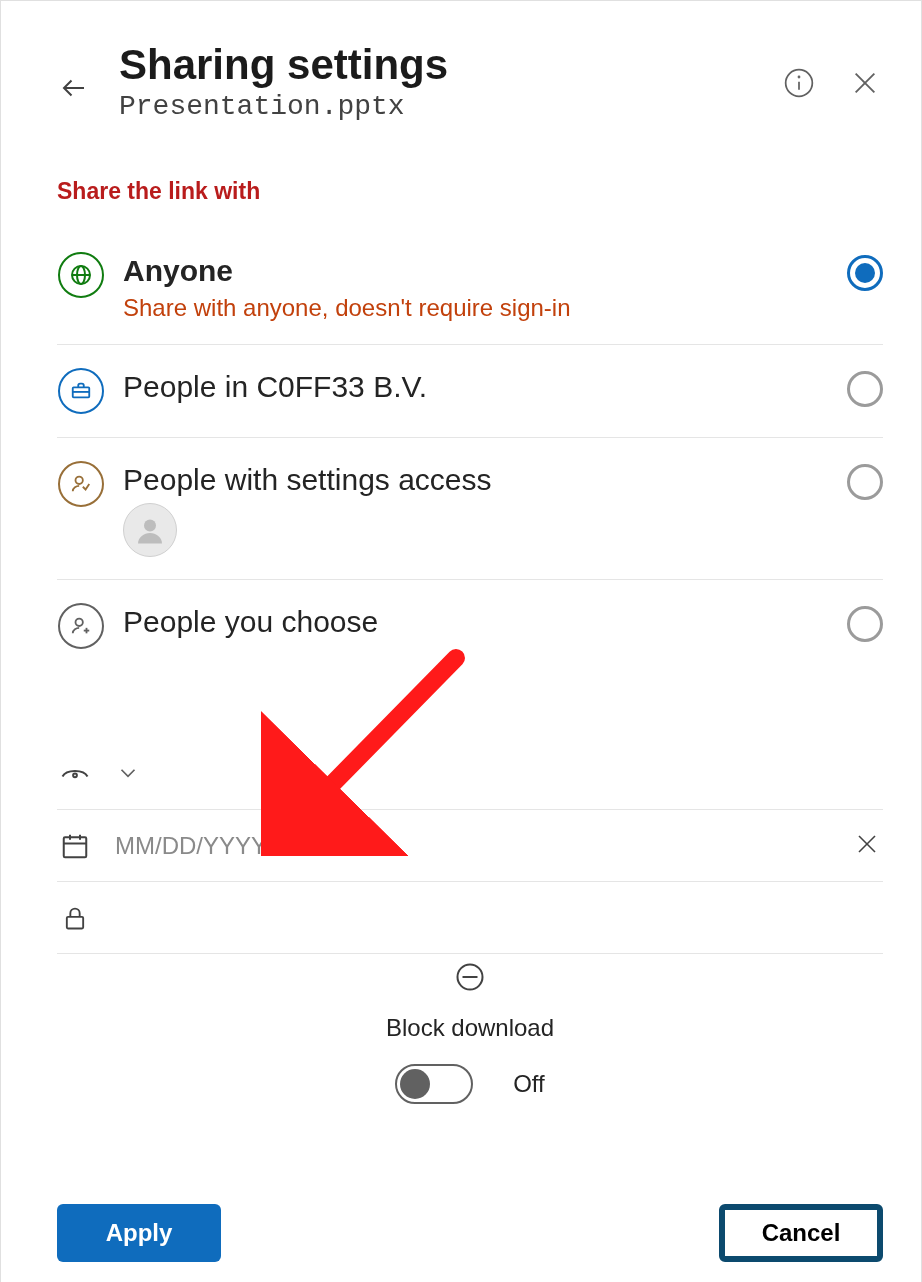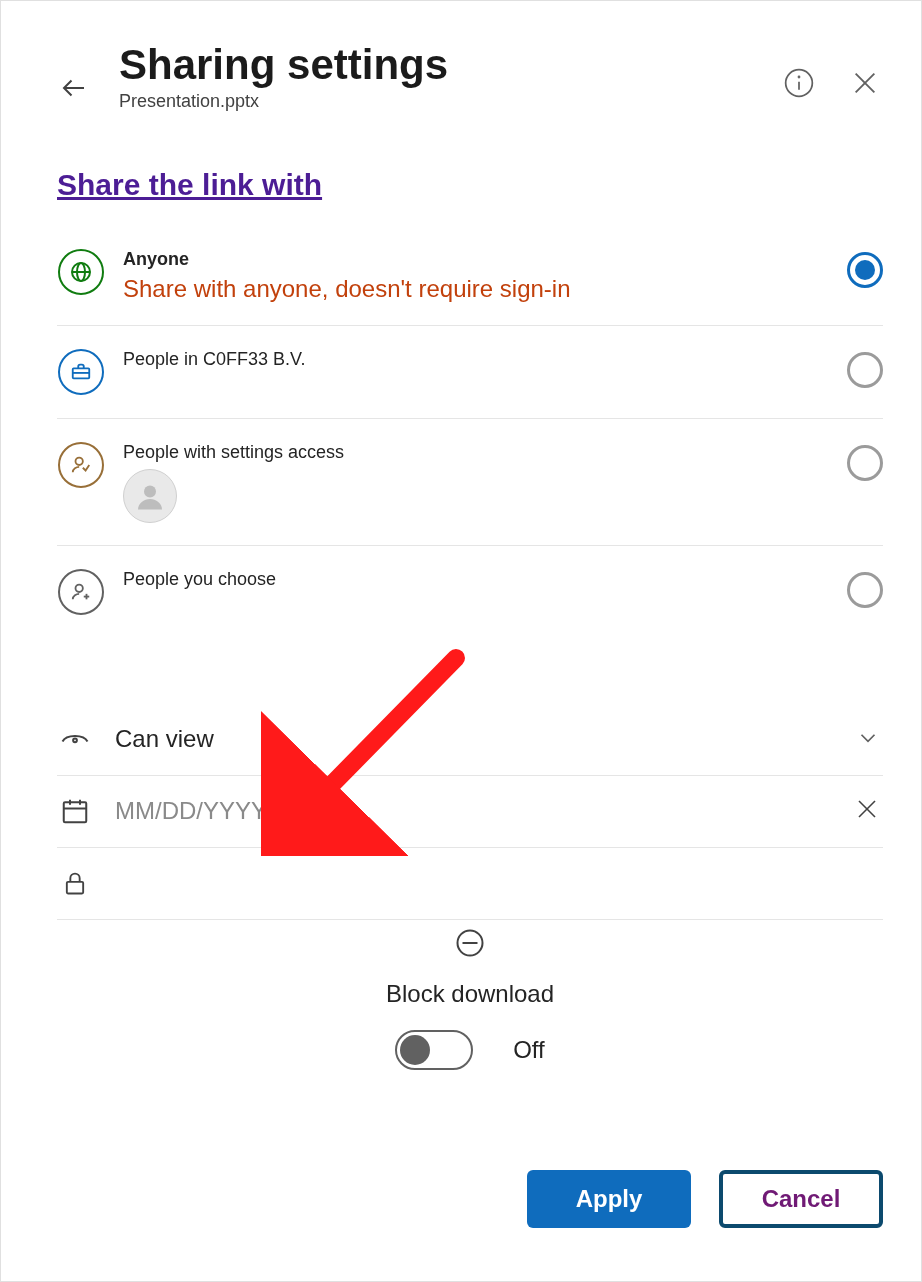--- a/index.html
+++ b/index.html
@@ -31,60 +31,60 @@
   }
   .title-block { flex: 1; }
   .title-block h1 {
     margin: 0;
     font-size: 42px;
     font-weight: 600;
     color: #1b1b1b;
   }
   .title-block .filename {
     margin-top: 2px;
-    font-size: 18px;
+    font-size: 28px;
     color: #424242;
+    font-family: Liberation Mono, monospace;
   }
   .header-actions {
     display: flex;
     align-items: center;
     gap: 30px;
     margin-top: 24px;
   }
   .icon-btn {
     width: 36px; height: 36px;
     display: flex; align-items: center; justify-content: center;
     cursor: pointer;
     color: #616161;
   }
 
   .section-heading {
-    font-size: 30px;
+    font-size: 23px;
     font-weight: 600;
     margin-bottom: 24px;
-    color: #4c1d95;
-    text-decoration: underline;
+    color: #b91c1c;
   }
 
   .option-row {
     display: flex;
     align-items: flex-start;
     padding: 22px 0;
     border-bottom: 1px solid #e5e5e5;
     gap: 18px;
     cursor: pointer;
   }
   .option-list .option-row:last-child { border-bottom: none; }
   .option-icon {
     width: 48px; height: 48px; flex-shrink: 0;
     display: flex; align-items: center; justify-content: center;
   }
   .option-body { flex: 1; }
   .option-title {
-    font-size: 18px;
+    font-size: 30px;
     color: #242424;
     line-height: 1.3;
   }
   .option-row.selected .option-title { font-weight: 700; }
   .option-sub {
     font-size: 24px;
     color: #c2410c;
     margin-top: 4px;
   }
   .radio {
@@ -173,42 +173,42 @@
     background: #616161;
     border-radius: 50%;
   }
   .toggle-label {
     font-size: 24px;
     color: #242424;
   }
 
   .footer {
     display: flex;
-    justify-content: flex-end;
+    justify-content: space-between;
     gap: 28px;
     margin-top: 100px;
   }
   .btn {
     min-width: 164px;
     height: 58px;
     font-size: 24px;
     font-weight: 600;
     border-radius: 6px;
     display: flex; align-items: center; justify-content: center;
     cursor: pointer;
   }
   .btn-primary {
     background: #0f6cbd;
     color: #fff;
     border: none;
   }
   .btn-secondary {
     background: #fff;
-    color: #701a75;
-    border: 4px solid #0c4a6e;
+    color: #000000;
+    border: 6px solid #0c4a6e;
   }
 
   
   .annotation-arrow {
     position: absolute;
     pointer-events: none;
   }
 
   
   .circ-icon {
@@ -336,21 +336,20 @@
 
   <div class="more-settings">
 
     <div class="setting-row">
       <div class="setting-icon">
         <svg width="30" height="30" viewBox="0 0 24 24" fill="none" stroke="currentColor" stroke-width="1.6">
           <path d="M2 14 C5 8 19 8 22 14"></path>
           <circle cx="12" cy="13" r="1.5"></circle>
         </svg>
       </div>
-      <div class="setting-text">Can view</div>
       <div class="chevron">
         <svg width="26" height="26" viewBox="0 0 24 24" fill="none" stroke="currentColor" stroke-width="1.6">
           <polyline points="6 9 12 15 18 9"></polyline>
         </svg>
       </div>
     </div>
 
     <div class="setting-row">
       <div class="setting-icon">
         <svg width="30" height="30" viewBox="0 0 24 24" fill="none" stroke="currentColor" stroke-width="1.6">

